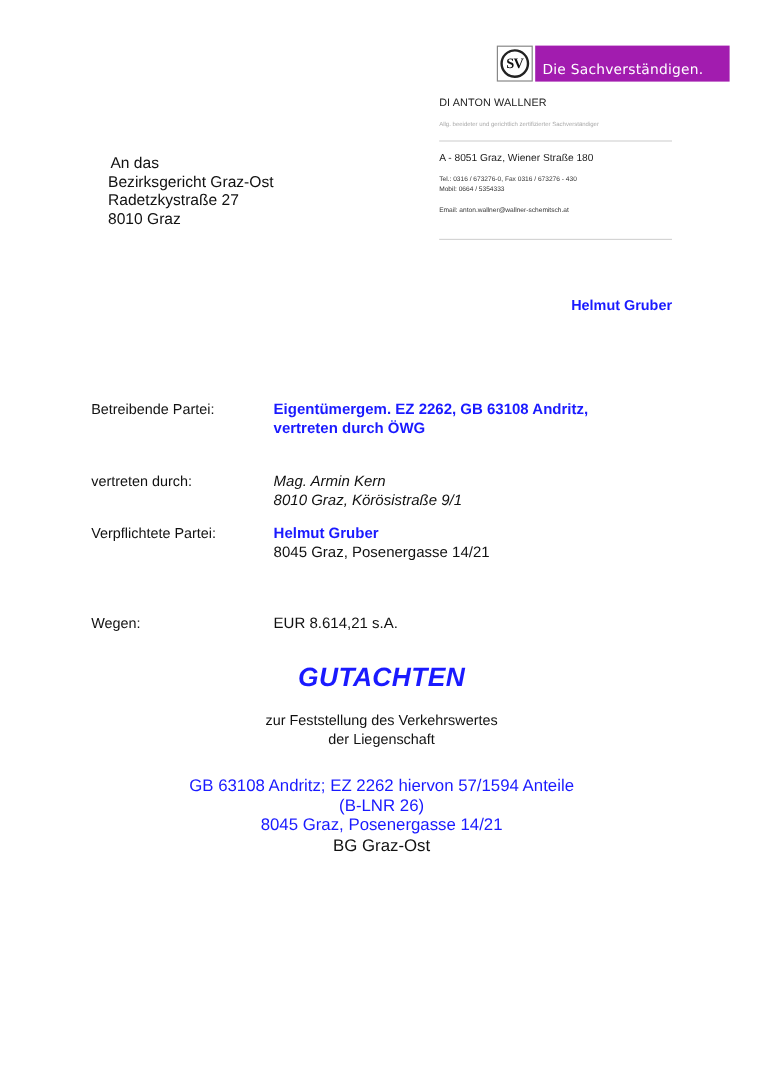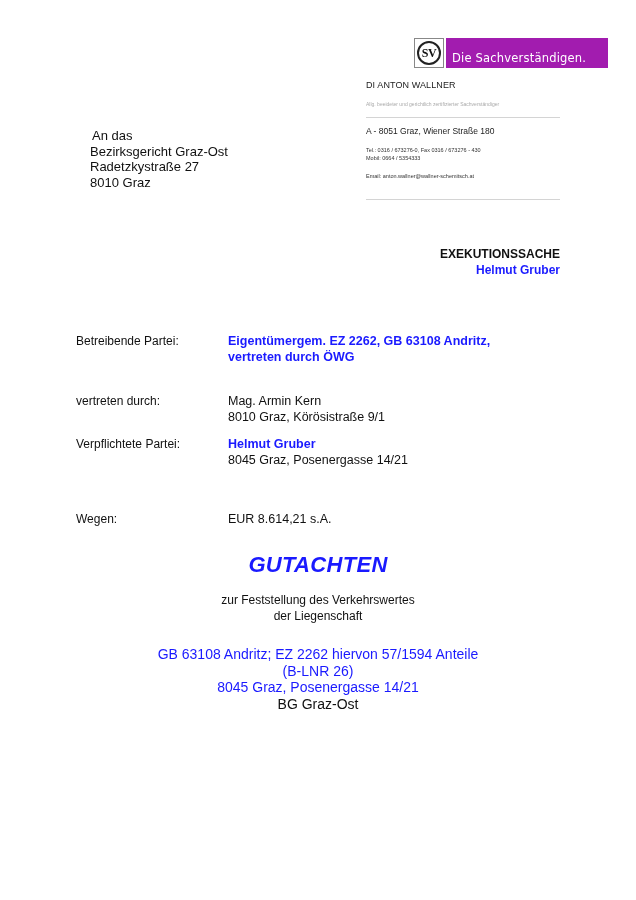--- a/index.html
+++ b/index.html
@@ -66,32 +66,31 @@
 <div class="abs lh-line" style="top:199px;"></div>
 
 <div class="abs recipient">
   <div>An das</div>
   <div>Bezirksgericht Graz-Ost</div>
   <div>Radetzkystraße 27</div>
   <div>8010 Graz</div>
 </div>
 
 <div class="abs case">
-  <div class="k">EXEKUTIONSSACHE</div>
   <div class="b">Helmut Gruber</div>
 </div>
 
 <div class="abs label" style="top:334px;">Betreibende Partei:</div>
 <div class="abs value" style="top:334px;">
   <div class="blue-bold">Eigentümergem. EZ 2262, GB 63108 Andritz,</div>
   <div class="blue-bold">vertreten durch ÖWG</div>
 </div>
 
 <div class="abs label" style="top:394px;">vertreten durch:</div>
-<div class="abs value" style="top:394px;">
+<div class="abs value" style="top:394px;font-style:italic;">
   <div>Mag. Armin Kern</div>
   <div>8010 Graz, Körösistraße 9/1</div>
 </div>
 
 <div class="abs label" style="top:437px;">Verpflichtete Partei:</div>
 <div class="abs value" style="top:437px;">
   <div class="blue-bold">Helmut Gruber</div>
   <div>8045 Graz, Posenergasse 14/21</div>
 </div>
 

